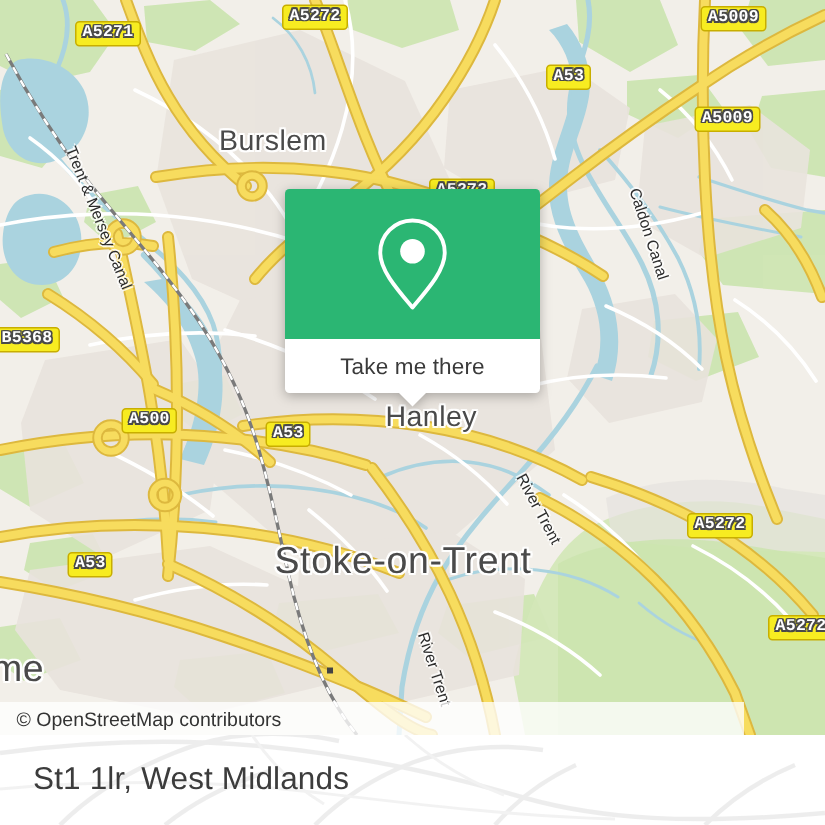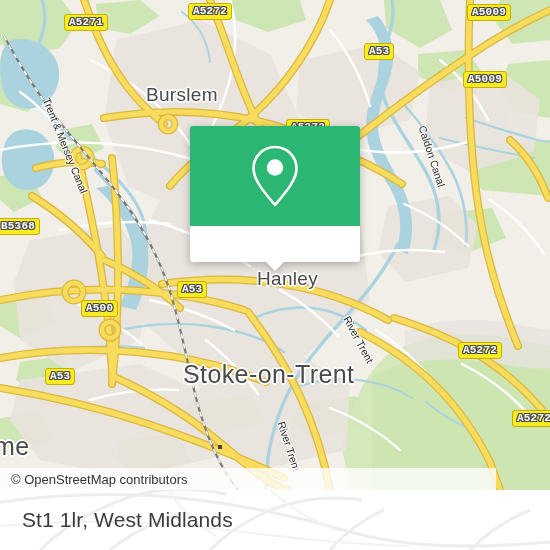--- a/index.html
+++ b/index.html
@@ -387,28 +387,28 @@
         <g fill="none" stroke="#FFFFFF" stroke-width="1.6" stroke-dasharray="5 5">
           <path d="M4,36 C20,66 38,94 58,120 C80,148 104,174 124,202
                    C146,232 162,264 172,298 C182,332 188,366 196,398
                    C206,436 220,468 238,490"></path>
         </g>
 
         <rect x="218" y="445" width="4" height="4" fill="#444"></rect>
       </g>
     </svg>
 
-    <div class="shield" style="left:64px;  top:14px;"><span>A5271</span></div>
+    <div class="shield" style="left:50px;  top:14px;"><span>A5271</span></div>
     <div class="shield" style="left:188px; top:3px;"><span>A5272</span></div>
     <div class="shield" style="left:364px; top:43px;"><span>A53</span></div>
     <div class="shield" style="left:467px; top:4px;"><span>A5009</span></div>
     <div class="shield" style="left:463px; top:71px;"><span>A5009</span></div>
     <div class="shield" style="left:286px; top:119px;"><span>A5272</span></div>
     <div class="shield" style="left:-4px;  top:218px;"><span>B5368</span></div>
-    <div class="shield" style="left:81px;  top:300px;"><span>A500</span></div>
+    <div class="shield" style="left:81px;  top:272px;"><span>A500</span></div>
     <div class="shield" style="left:177px; top:281px;"><span>A53</span></div>
     <div class="shield" style="left:45px;  top:368px;"><span>A53</span></div>
     <div class="shield" style="left:458px; top:342px;"><span>A5272</span></div>
     <div class="shield" style="left:512px; top:410px;"><span>A5272</span></div>
 
     <div class="place-label city-mid" style="left:146px; top:84px;">Burslem</div>
     <div class="place-label city-mid" style="left:257px; top:268px;">Hanley</div>
     <div class="place-label city-big" style="left:183px; top:360px;">Stoke-on-Trent</div>
     <div class="place-label city-big" style="left:-6px;  top:432px;">me</div>
 
@@ -420,20 +420,21 @@
     <div id="popup-card">
       <div id="popup-head">
         <span id="popup-pin">
           <svg width="50" height="64" viewBox="0 0 50 64">
             <path d="M25 3 C13 3 3.5 12.6 3.5 24.5 C3.5 36 14 48 25 61 C36 48 46.5 36 46.5 24.5 C46.5 12.6 37 3 25 3 Z" fill="none" stroke="#FFFFFF" stroke-width="2.6" stroke-linejoin="round"></path>
             <circle cx="25" cy="23.5" r="8.2" fill="#FFFFFF"></circle>
           </svg>
         </span>
       </div>
       <div id="popup-foot">
+        <span id="popup-foot-label">Take me there</span>
         <span id="popup-tail"></span>
       </div>
     </div>
 
     <div id="attribution">
       <span id="attribution-text">© OpenStreetMap contributors</span>
     </div>
   </div>
 
   <div id="footer">

